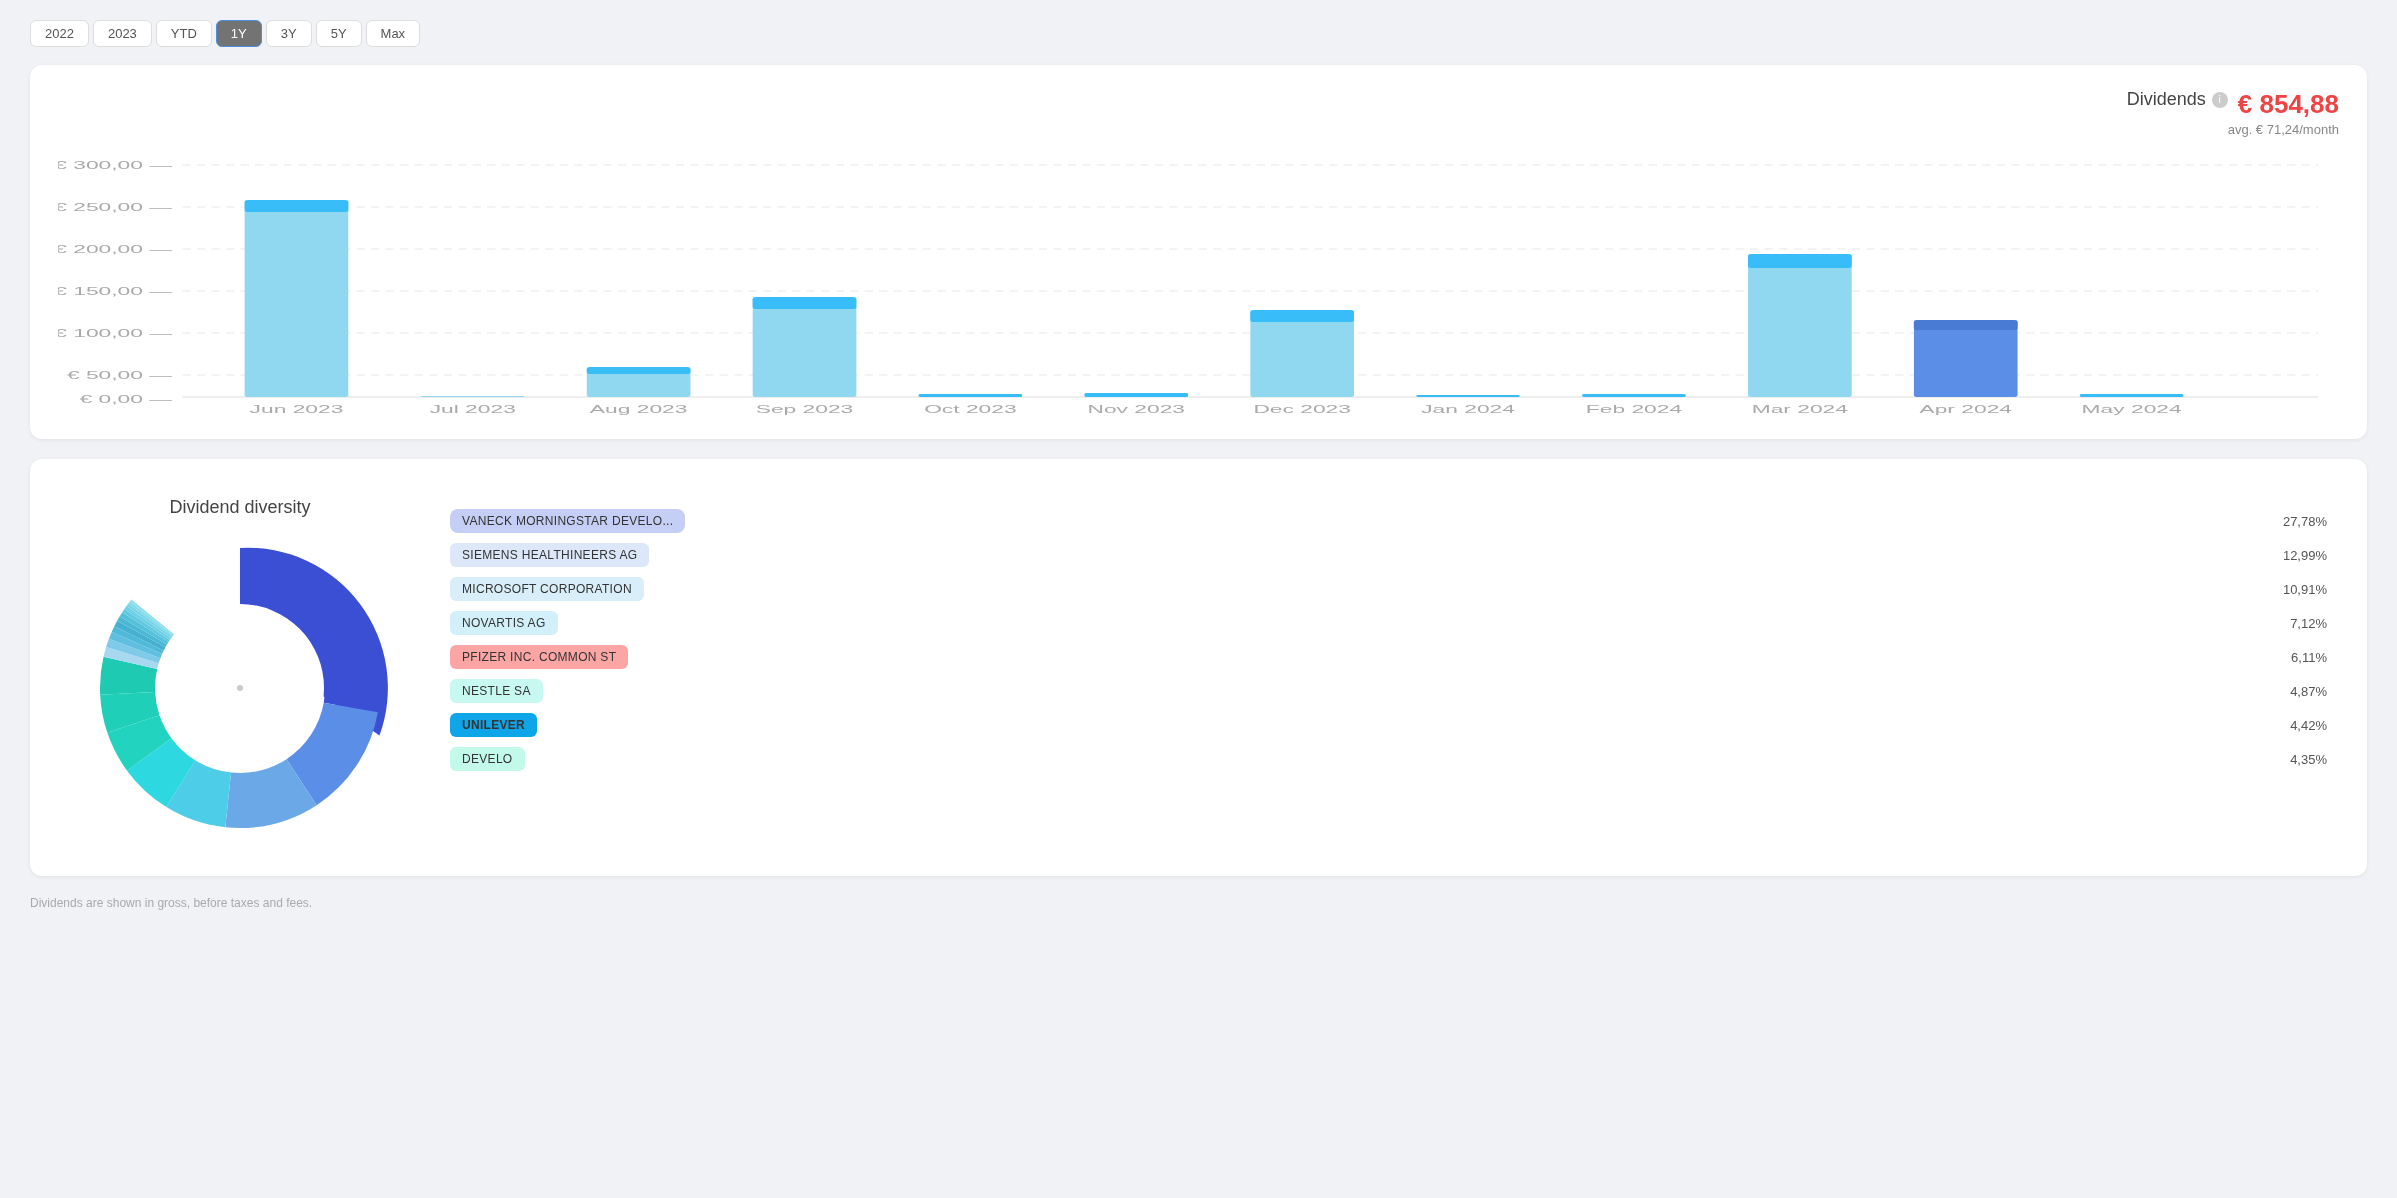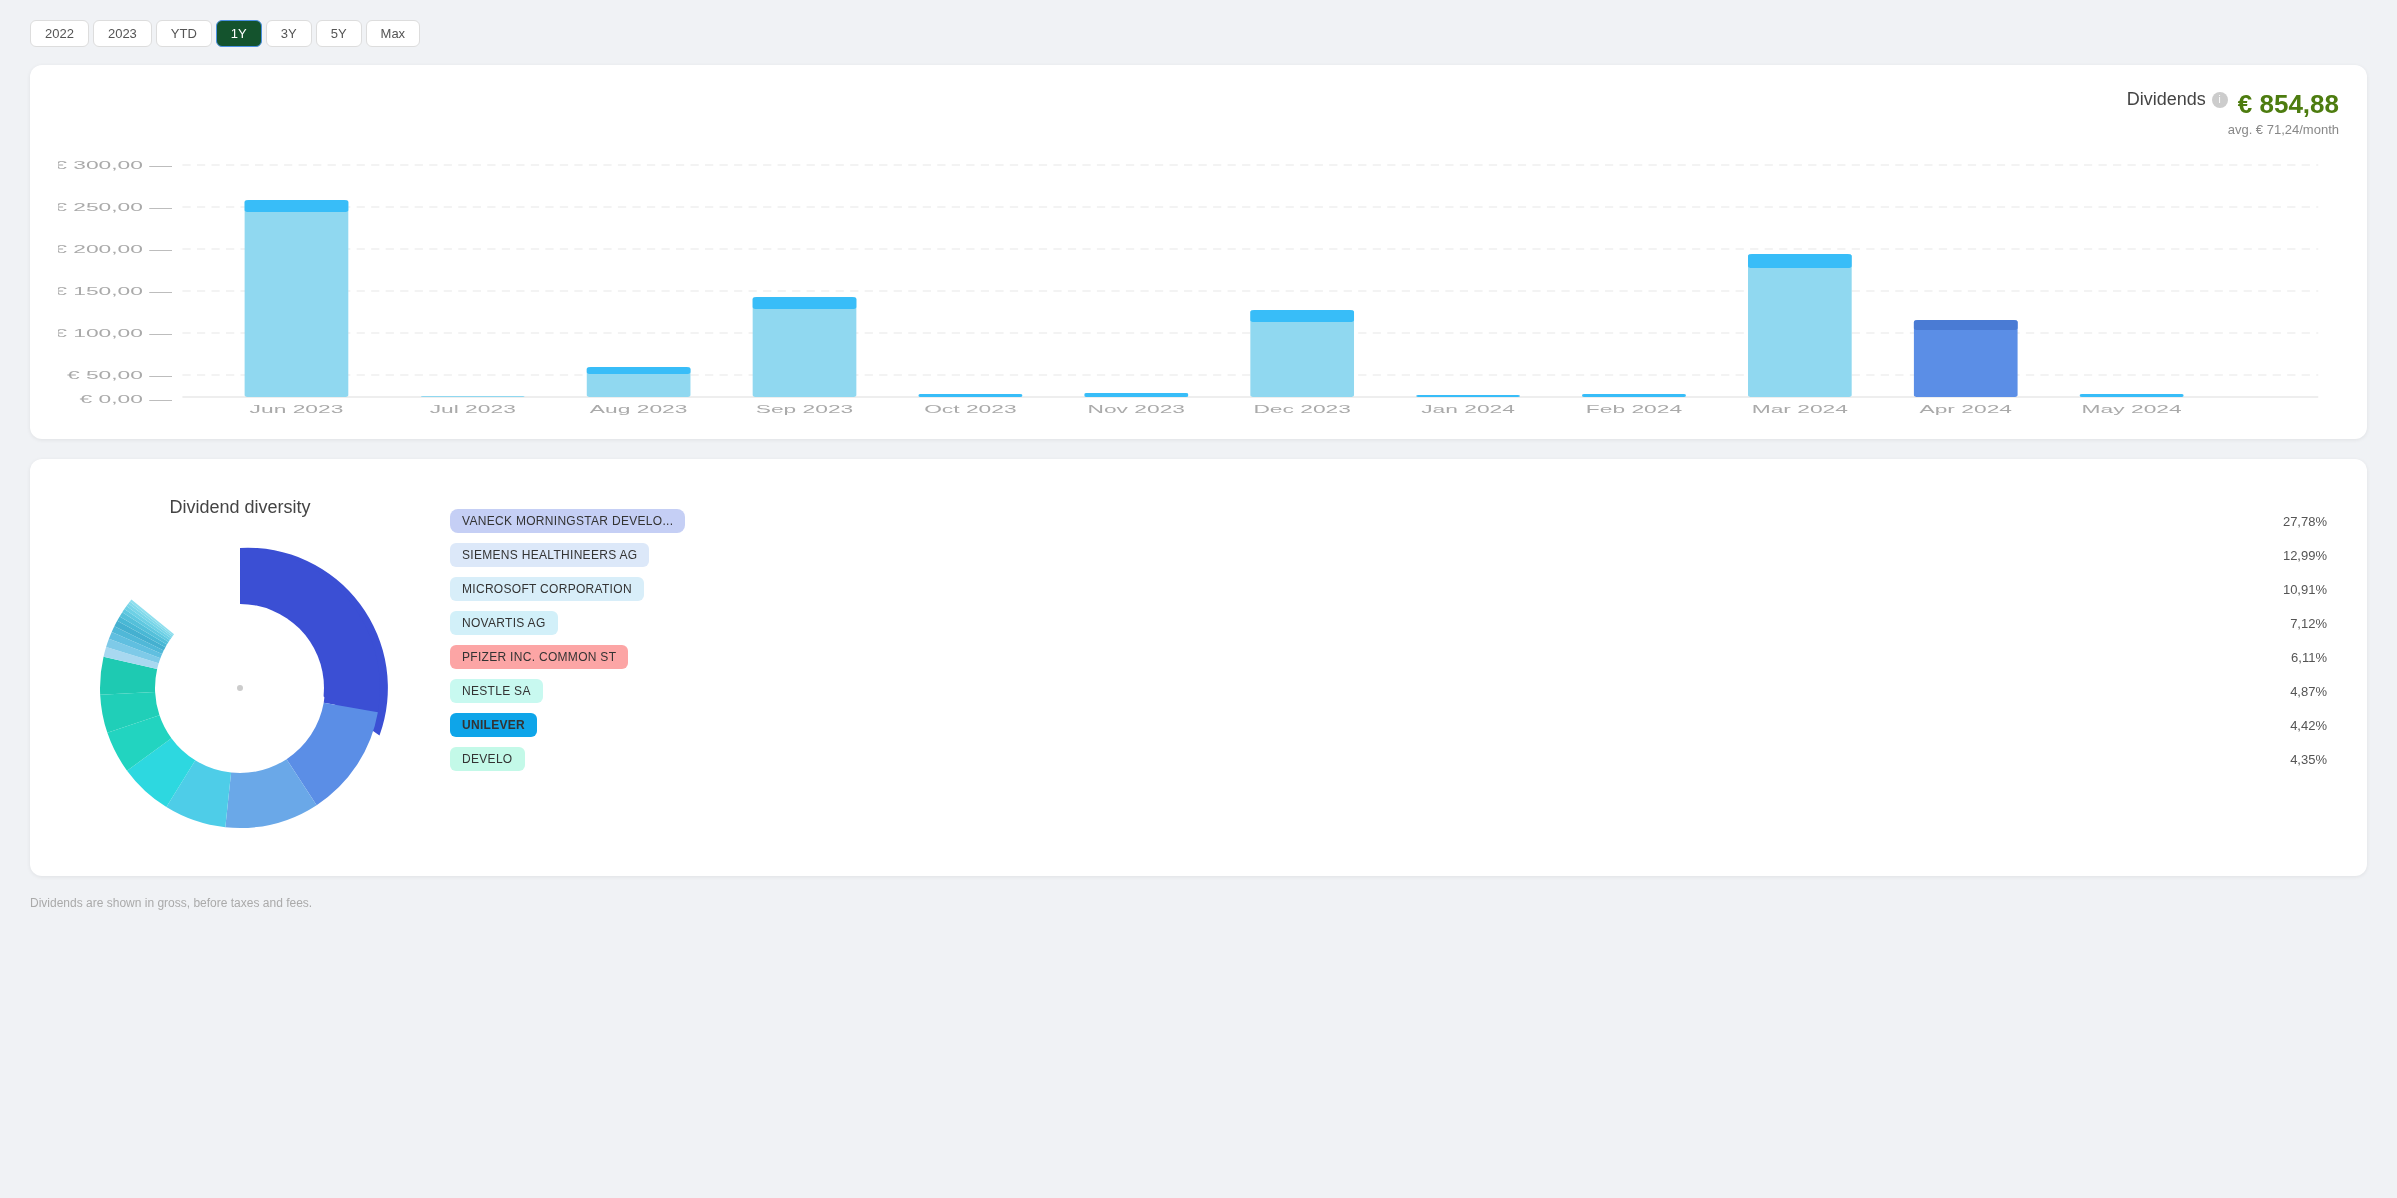--- a/index.html
+++ b/index.html
@@ -20,21 +20,21 @@
     .time-btn {
       padding: 5px 14px;
       border: 1px solid #ddd;
       background: #fff;
       border-radius: 6px;
       font-size: 13px;
       cursor: pointer;
       color: #555;
     }
     .time-btn.active {
-      background: #14532d;
+      background: #737373;
       color: #fff;
       border-color: #4a90e2;
     }
 
     
     .card {
       background: #fff;
       border-radius: 12px;
       padding: 24px 28px;
       margin-bottom: 20px;
@@ -67,21 +67,21 @@
       font-size: 10px;
       color: #fff;
       cursor: pointer;
     }
     .dividends-total {
       text-align: right;
     }
     .total-amount {
       font-size: 26px;
       font-weight: 600;
-      color: #4d7c0f;
+      color: #ef4444;
     }
     .total-avg {
       font-size: 13px;
       color: #888;
       margin-top: 2px;
     }
 
     
     .chart-container {
       position: relative;

